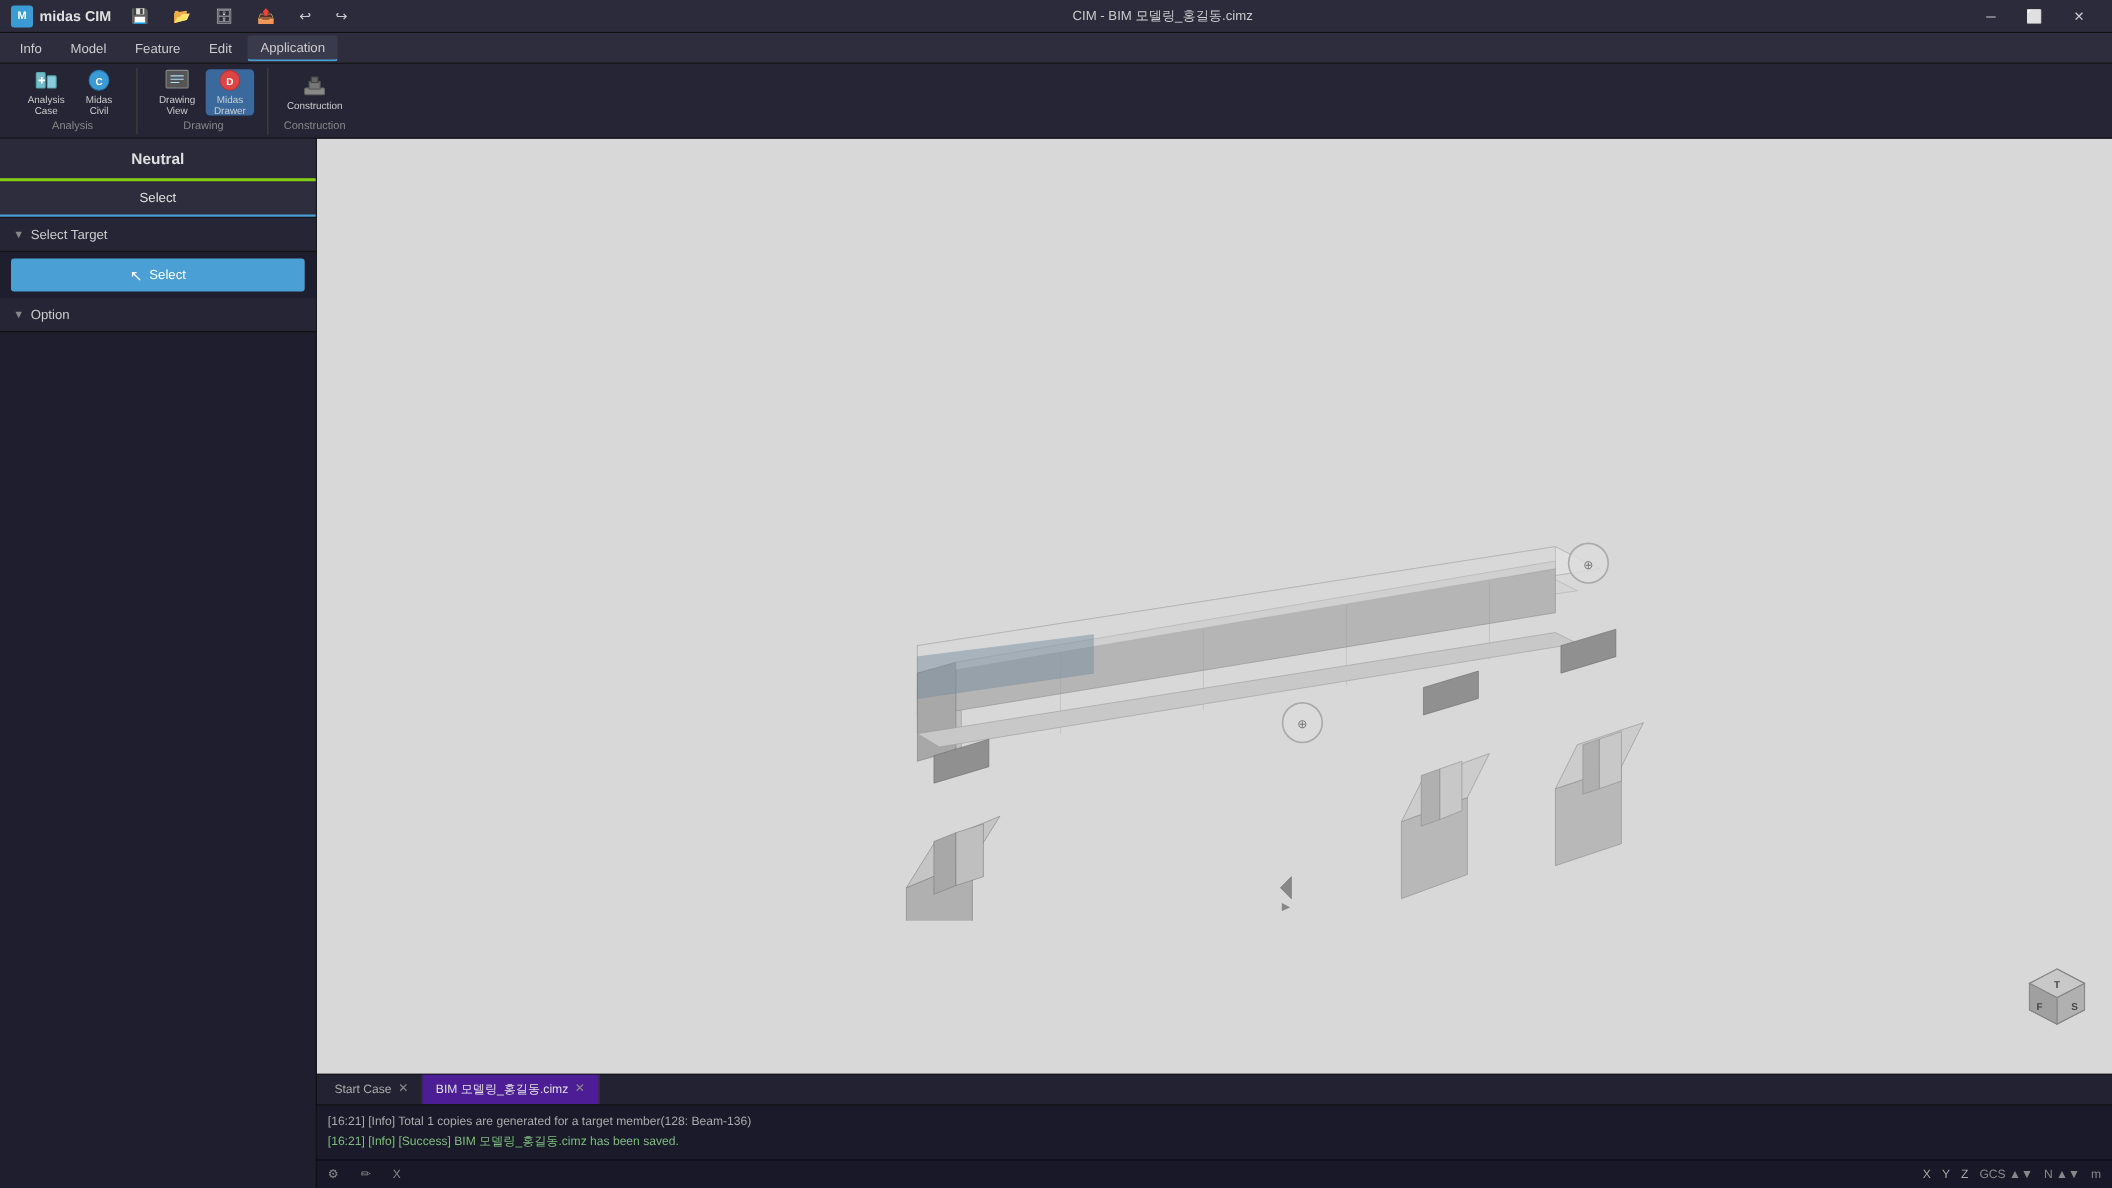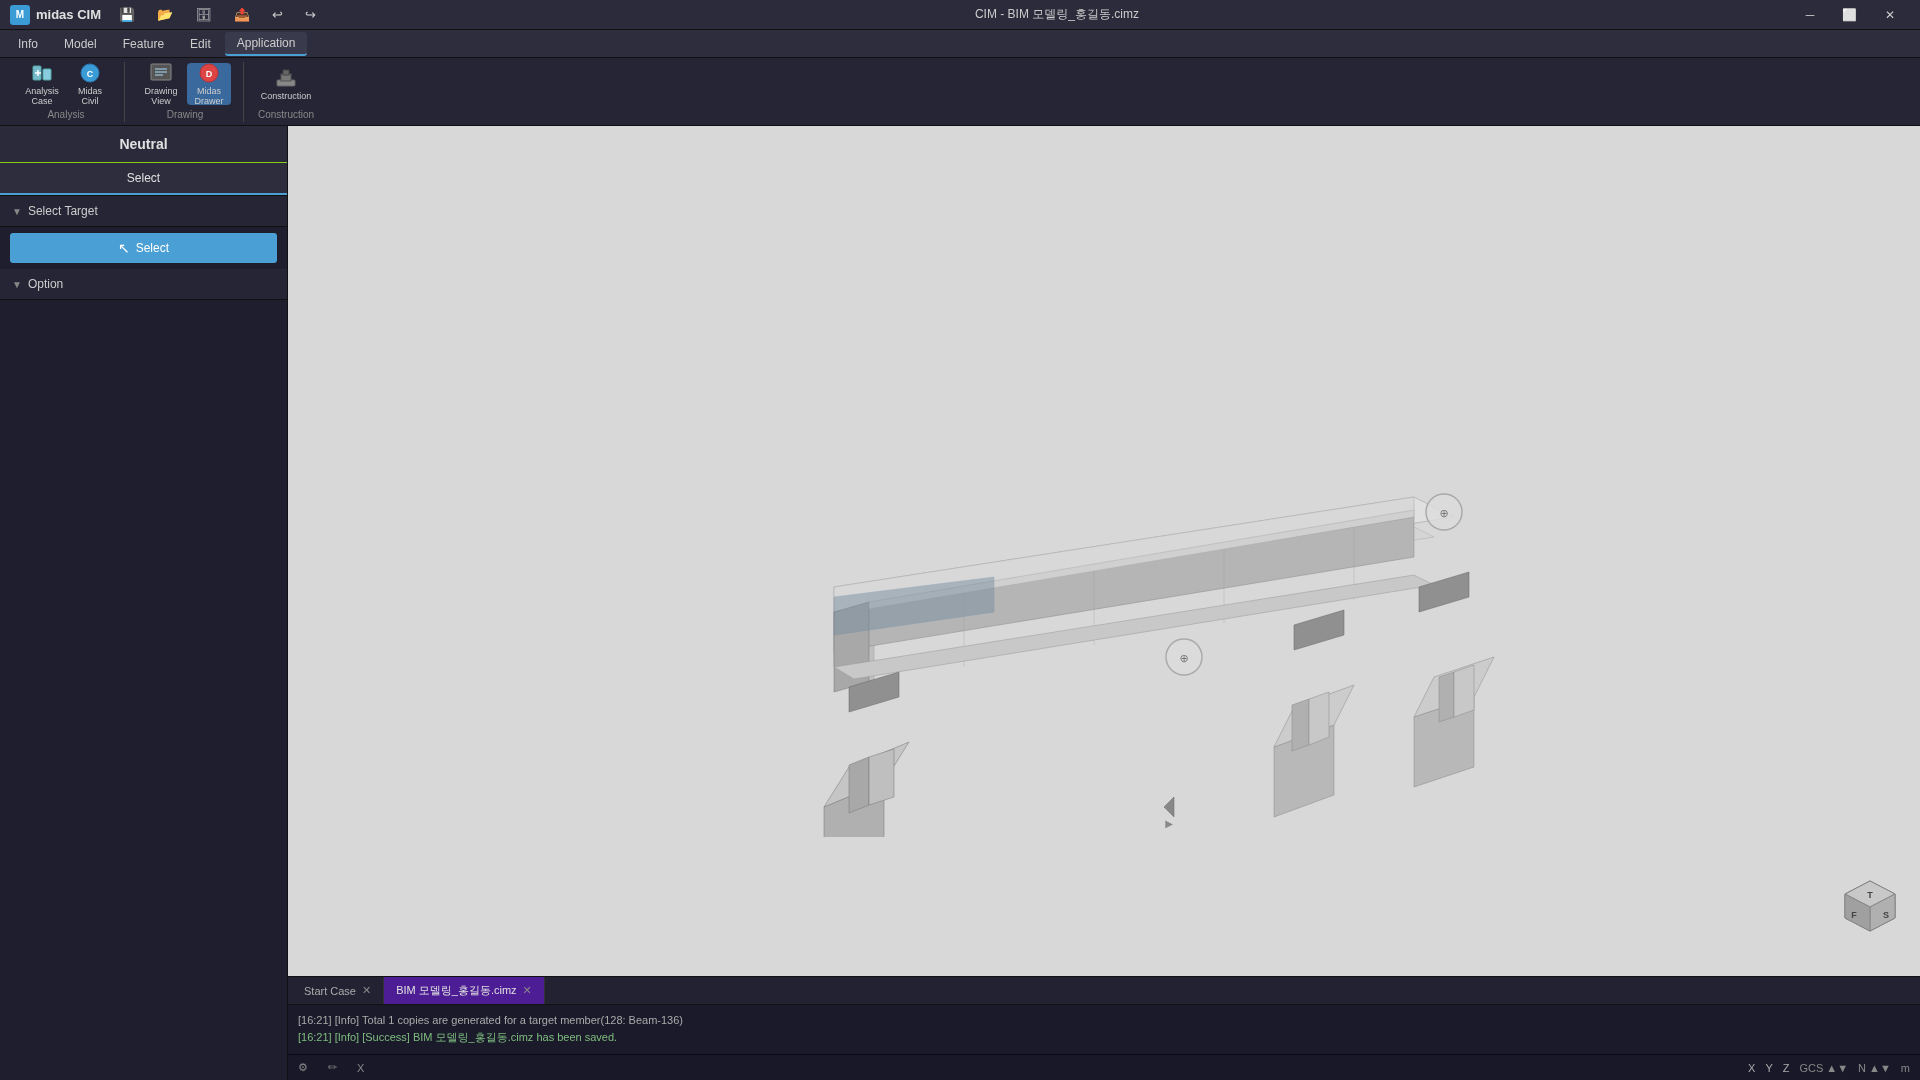--- a/index.html
+++ b/index.html
@@ -169,21 +169,21 @@
       flex-shrink: 0;
       display: flex;
       flex-direction: column;
     }
     .panel-header {
       background: #2a2a3a;
       padding: 10px 14px;
       font-size: 14px;
       font-weight: 600;
       color: #e0e0e0;
-      border-bottom: 1px solid #84cc16;
+      border-bottom: 3px solid #84cc16;
       text-align: center;
     }
 
     .panel-tabs {
       display: flex;
       background: #252535;
       border-bottom: 1px solid #111;
     }
     .panel-tab {
       flex: 1;

